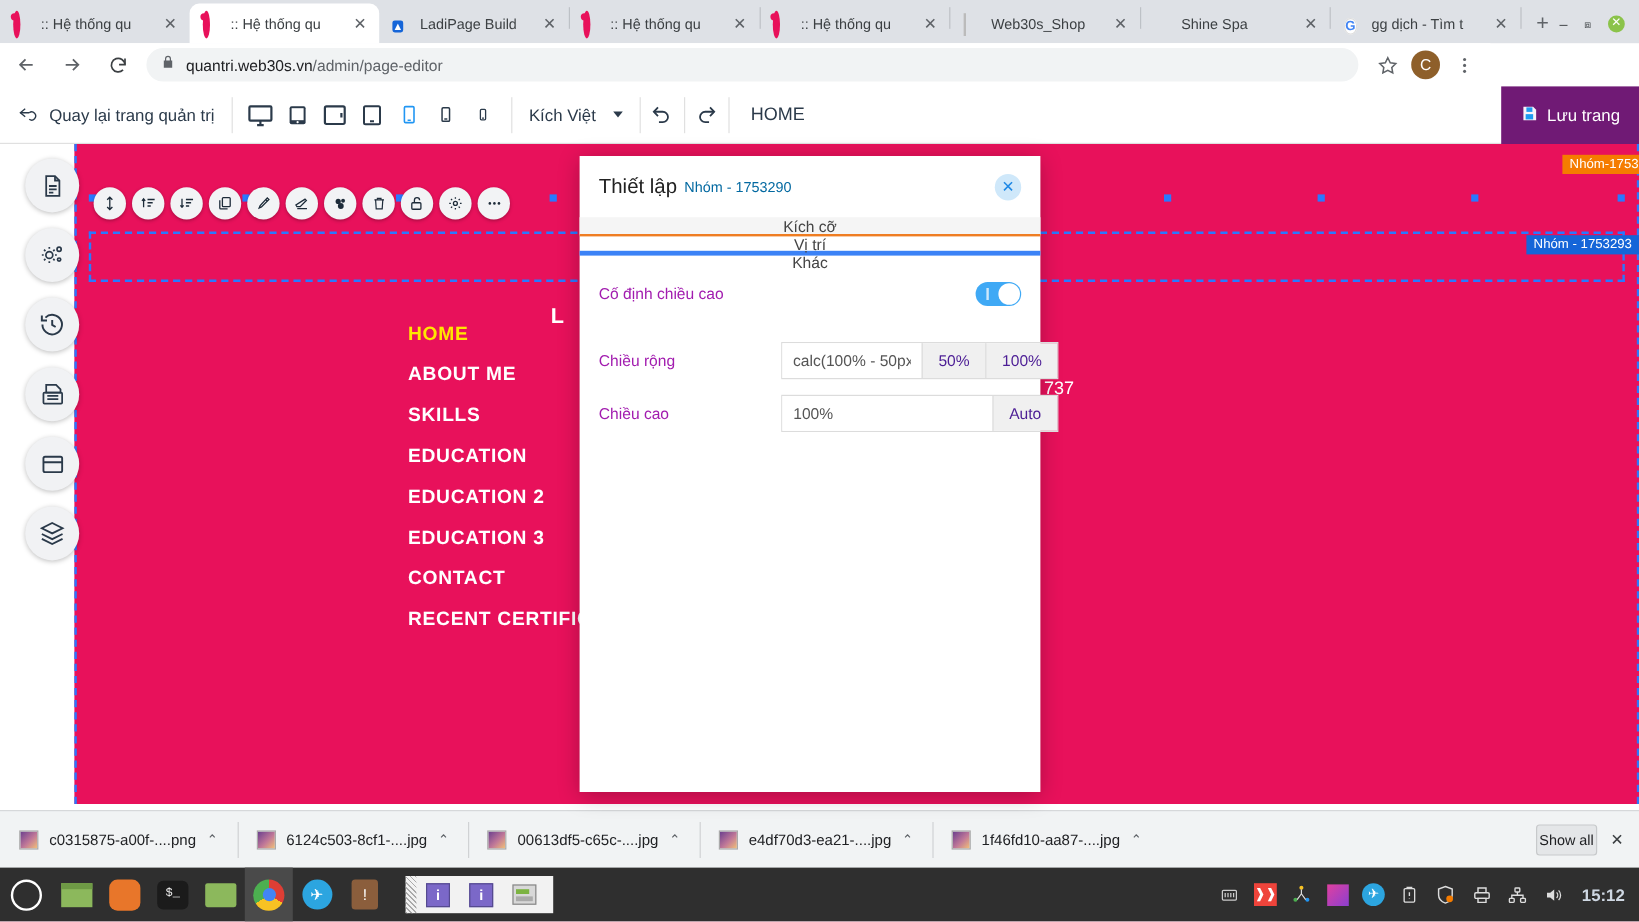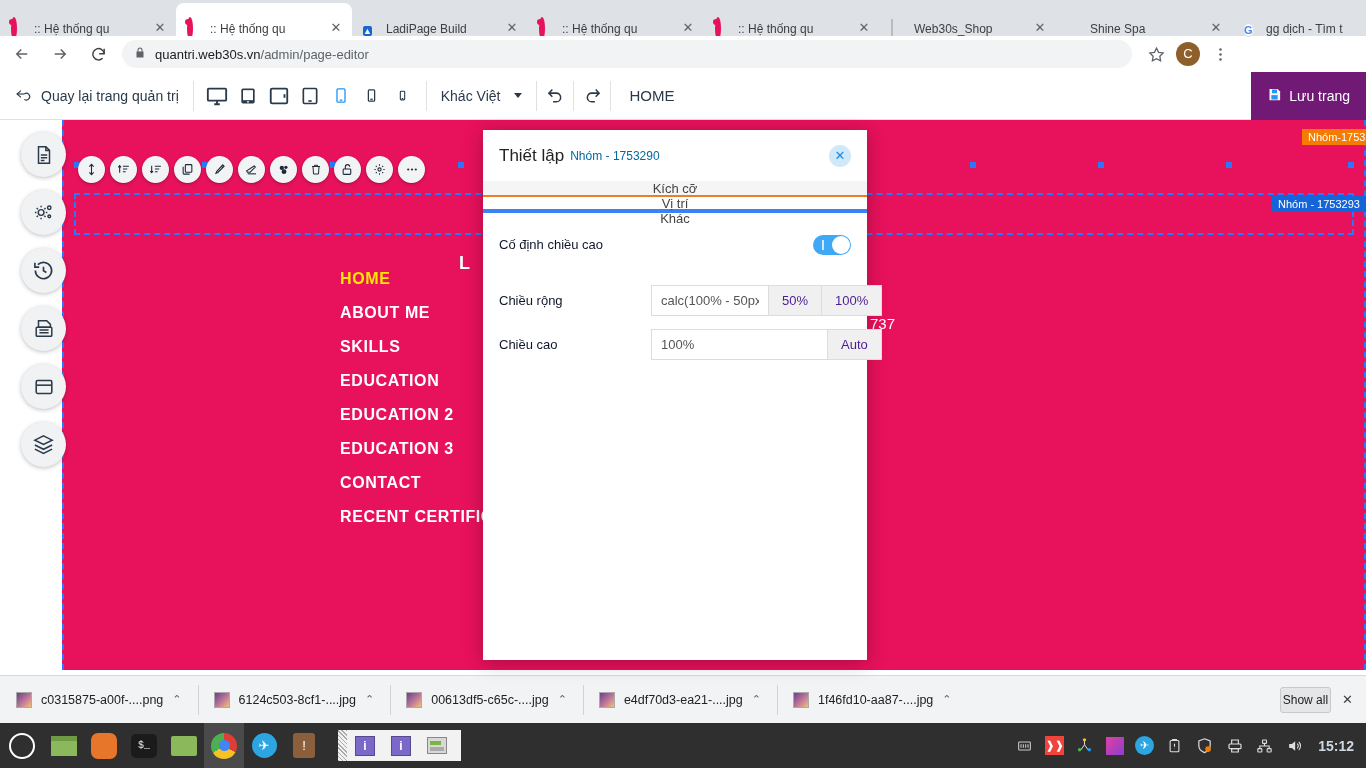--- a/index.html
+++ b/index.html
@@ -10,22 +10,22 @@
     background: #fff;
   }
   body { position: relative; }
 
   
   .tabstrip {
     position: absolute; top: 0; left: 0; width: 1366px; height: 36px;
     background: #dee1e6; display: flex; align-items: flex-end;
   }
   .tab {
-    position: relative; height: 33px; display: flex; align-items: flex-end;
-    gap: 7px; padding: 0 8px 0 11px; width: 176px; flex: none;
+    position: relative; height: 33px; display: flex; align-items: center;
+    gap: 7px; padding: 0 8px 0 11px; width: 158px; flex: none;
     border-radius: 8px 8px 0 0; background: transparent;
   }
   .tab.active { background: #fff; }
   .tab .favicon { width: 16px; height: 16px; flex: none; position: relative; }
   .tab .tab-title {
     font-size: 12px; color: #3c4043; white-space: nowrap; overflow: hidden;
     flex: 1; -webkit-mask-image: linear-gradient(to right, #000 84%, transparent 100%);
     mask-image: linear-gradient(to right, #000 84%, transparent 100%);
   }
   .tab .tab-close {
@@ -150,21 +150,21 @@
   .modal-close { margin-left: auto; width: 22px; height: 22px; border-radius: 50%;
     background: #cfe8fa; color: #1e88e5; font-size: 13px; line-height: 22px; text-align: center; }
   .modal-tabs { display: flex; height: 32px; border-bottom: 4px solid #3b82f6; flex-direction: column; }
   .mtab { flex: 1; display: flex; align-items: center; justify-content: center;
     font-size: 13px; color: #444; position: relative; }
   .mtab.on { background: #f5f5f5; }
   .mtab.on::after { content: ""; position: absolute; left: 0; right: 0; bottom: -1px;
     height: 2px; background: #ef7d22; }
   .modal-body { padding: 16px 16px 0 16px; }
   .frow { display: flex; align-items: center; min-height: 31px; margin-bottom: 0; }
-  .flabel { font-size: 13px; color: #0f172a; width: 152px; flex: none; }
+  .flabel { font-size: 13px; color: #a21caf; width: 152px; flex: none; }
   .toggle { margin-left: auto; width: 38px; height: 20px; border-radius: 10px;
     background: #3fa9f5; position: relative; }
   .toggle::after { content: ""; position: absolute; right: 1px; top: 1px;
     width: 18px; height: 18px; border-radius: 50%; background: #fff; }
   .toggle::before { content: ""; position: absolute; left: 9px; top: 5px;
     width: 2px; height: 10px; background: #cfe8fb; }
   .spacer10 { height: 9px; }
   .inputgrp { display: flex; height: 31px; border: 1px solid #dcdcdc; }
   .inputgrp input { border: 0; outline: 0; padding: 0 9px; font-size: 13px;
     color: #555; font-family: "Liberation Sans", sans-serif; background: #fff; }
@@ -359,21 +359,21 @@
     </div>
     <div class="dev">
       <svg width="13" height="19" viewBox="0 0 24 24" fill="none" stroke="#2b3a4a" stroke-width="2">
           <rect x="8" y="4" width="8" height="16" rx="1.5"></rect>
           <path d="M10.5 17.5h3"></path>
         </svg>
     </div>
   </div>
   <div class="vsep"></div>
   <div class="lang">
-    <span>Khác Việt</span>
+    <span>Kích Việt</span>
     <span class="caret-dn"></span>
   </div>
   <div class="vsep"></div>
   <div class="hbtn">
     <svg width="19" height="19" viewBox="0 0 24 24" fill="none" stroke="#2b3a4a" stroke-width="1.9">
         <path d="M4 9h9a5.5 5.5 0 0 1 0 11H9"></path>
         <path d="M8 4.5L3.6 9 8 13.5"></path>
       </svg>
   </div>
   <div class="vsep"></div>

